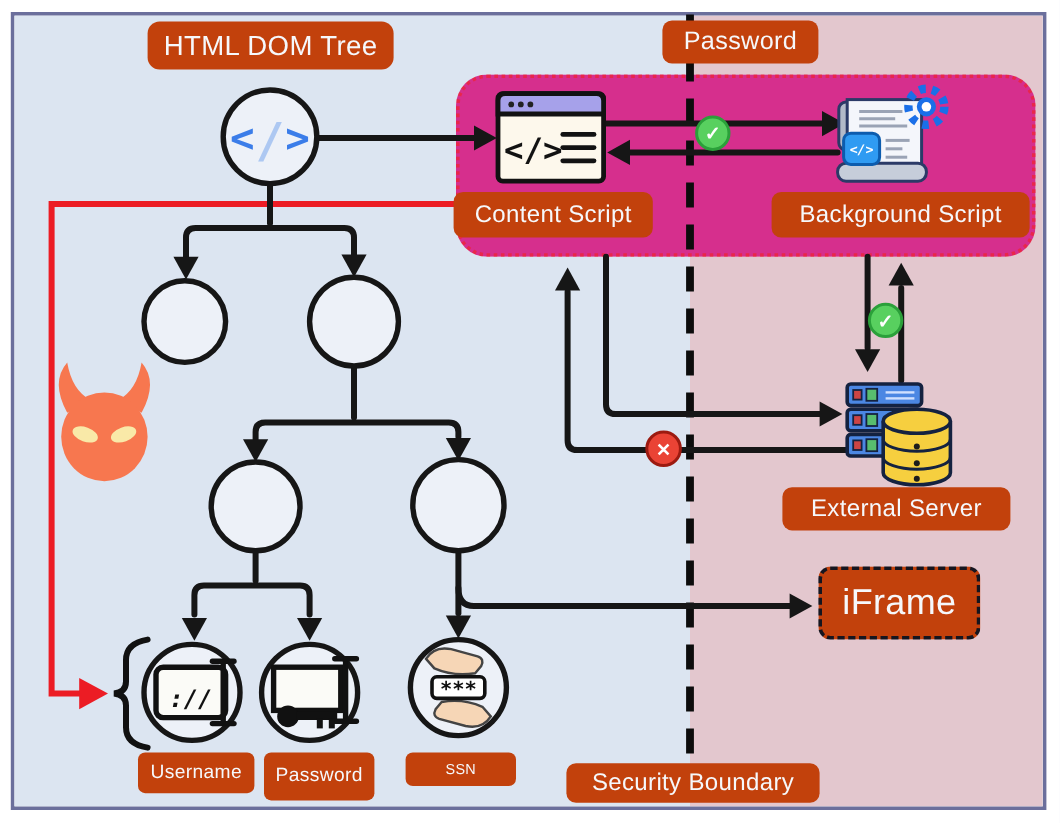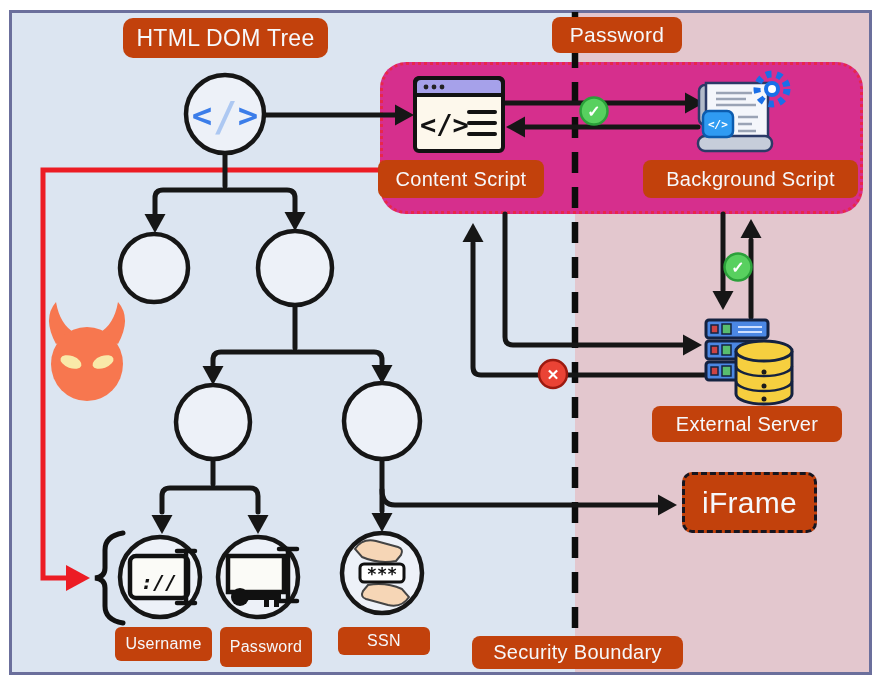--- a/index.html
+++ b/index.html
@@ -17,21 +17,21 @@
   .lbl-domtree{left:123px;top:18px;width:205px;height:40px;font-size:23px;border-radius:10px;}
   .lbl-extension{left:552px;top:17px;width:130px;height:36px;font-size:21px;}
   .lbl-content{left:378px;top:160px;width:166px;height:38px;font-size:20px;}
   .lbl-background{left:643px;top:160px;width:215px;height:38px;font-size:20px;}
   .lbl-server{left:652px;top:406px;width:190px;height:36px;font-size:20px;}
   .lbl-iframe{left:682px;top:472px;width:135px;height:61px;font-size:30px;
               border:3px dashed #15151f;border-radius:10px;}
   .lbl-boundary{left:472px;top:636px;width:211px;height:33px;font-size:20px;}
   .lbl-user{left:115px;top:627px;width:97px;height:34px;font-size:16px;border-radius:6px;}
   .lbl-pass{left:220px;top:627px;width:92px;height:40px;font-size:16px;border-radius:6px;}
-  .lbl-ssn{left:338px;top:627px;width:92px;height:28px;font-size:16px;border-radius:6px;}
+  .lbl-ssn{left:338px;top:627px;width:92px;height:28px;font-size:12px;border-radius:6px;}
   .mono{font-family:"DejaVu Sans Mono",monospace;}
 </style>
 </head>
 <body>
 
 <div class="canvas">
 
   <div class="frame">
     <div class="bg-left"></div>
     <div class="bg-right"></div>

